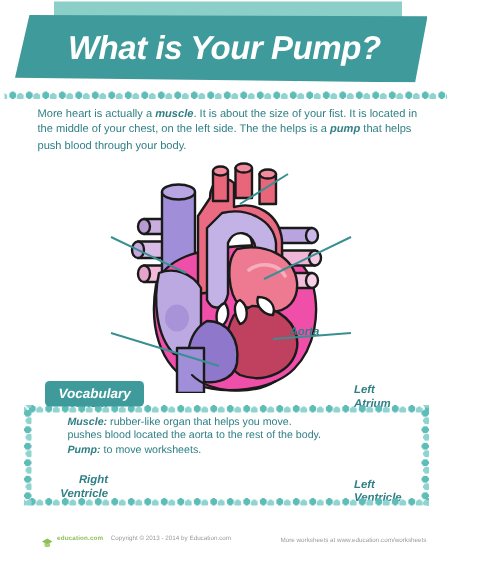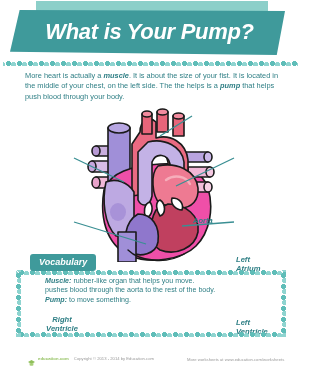--- a/index.html
+++ b/index.html
@@ -62,21 +62,21 @@
   
   .diagram{position:absolute;left:0;top:104px;width:301px;height:158px;}
   .diagram svg{display:block;}
   .dlabel{
     position:absolute;color:#2f7f85;font-size:7.6px;line-height:8.6px;
     font-weight:bold;font-style:italic;white-space:pre-line;
   }
   .lbl-aorta{left:193px;top:113px;}
   .lbl-ra{left:22px;top:152px;text-align:right;width:50px;}
   .lbl-la{left:236px;top:152px;}
-  .lbl-rv{left:37px;top:212px;text-align:center;width:50px;}
+  .lbl-rv{left:22px;top:212px;text-align:right;width:50px;}
   .lbl-lv{left:236px;top:215px;}
 
   
   .vocab-tab{
     position:absolute;left:30px;top:254px;
     background:#3f9a9b;color:#fff;
     font-size:9px;font-weight:bold;font-style:italic;
     padding:3px 9px 4px 9px;border-radius:3px;
     z-index:3;
     text-align:right;
@@ -241,22 +241,22 @@
   <div class="vocab-tab">Vocabulary</div>
 
   <div class="vocab-box">
     <div class="dots-h vb-top"></div>
     <div class="dots-h vb-bot"></div>
     <div class="dots-v vb-left"></div>
     <div class="dots-v vb-right"></div>
 
     <div class="vocab-list">
       <div><span class="term">Muscle</span><span class="term">: </span><span>rubber-like organ that helps you move.</span></div>
-      <div><span>pushes blood through the aorta to the rest of the body.</span></div>
-      <div><span class="term">Pump</span><span class="term">: </span><span>to move something.</span></div>
+      <div><span>pushes blood located the aorta to the rest of the body.</span></div>
+      <div><span class="term">Pump</span><span class="term">: </span><span>to move worksheets.</span></div>
     </div>
   </div>
 
   <div class="footer">
     <div class="footer-left">
       <span class="logo-mark">
         <svg width="9" height="9" viewBox="0 0 9 9">
           <path d="M4.5 1 L8 3 L4.5 5 L1 3 Z" fill="#8fbf5a"></path>
           <path d="M2.6 3.8 L2.6 6.2 Q4.5 7.4 6.4 6.2 L6.4 3.8 L4.5 4.8 Z" fill="#a8cf78"></path>
         </svg>

